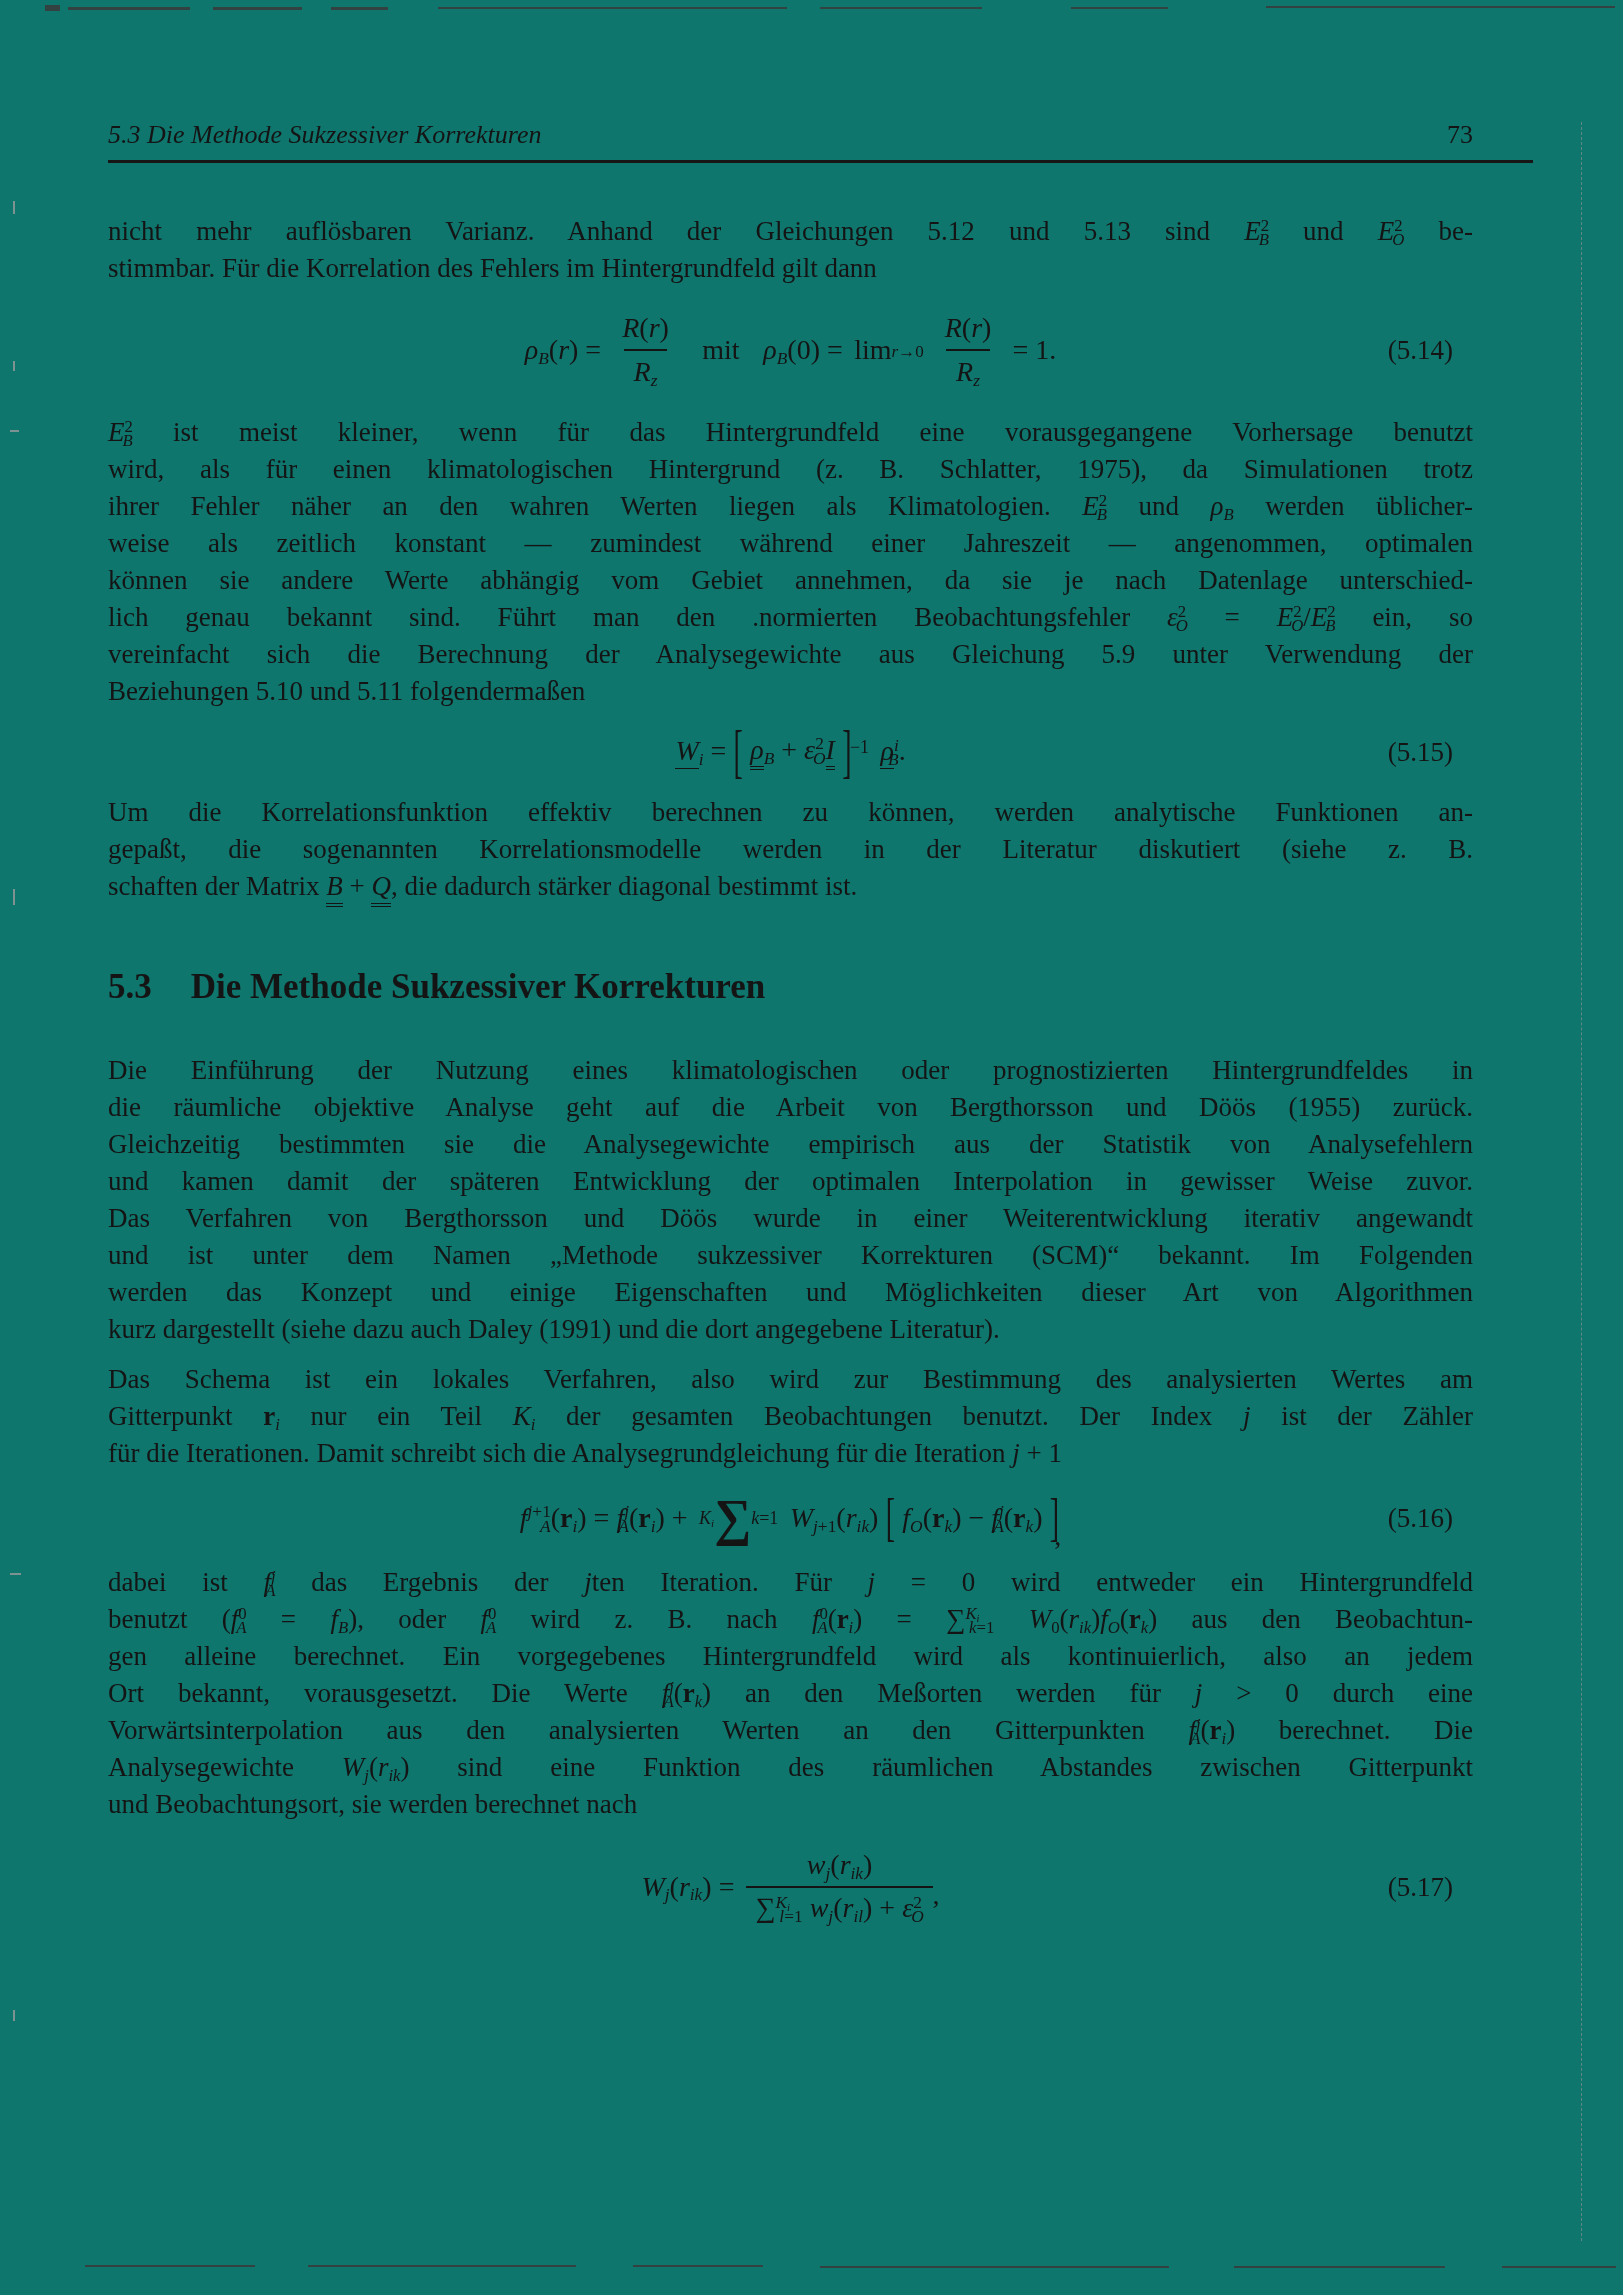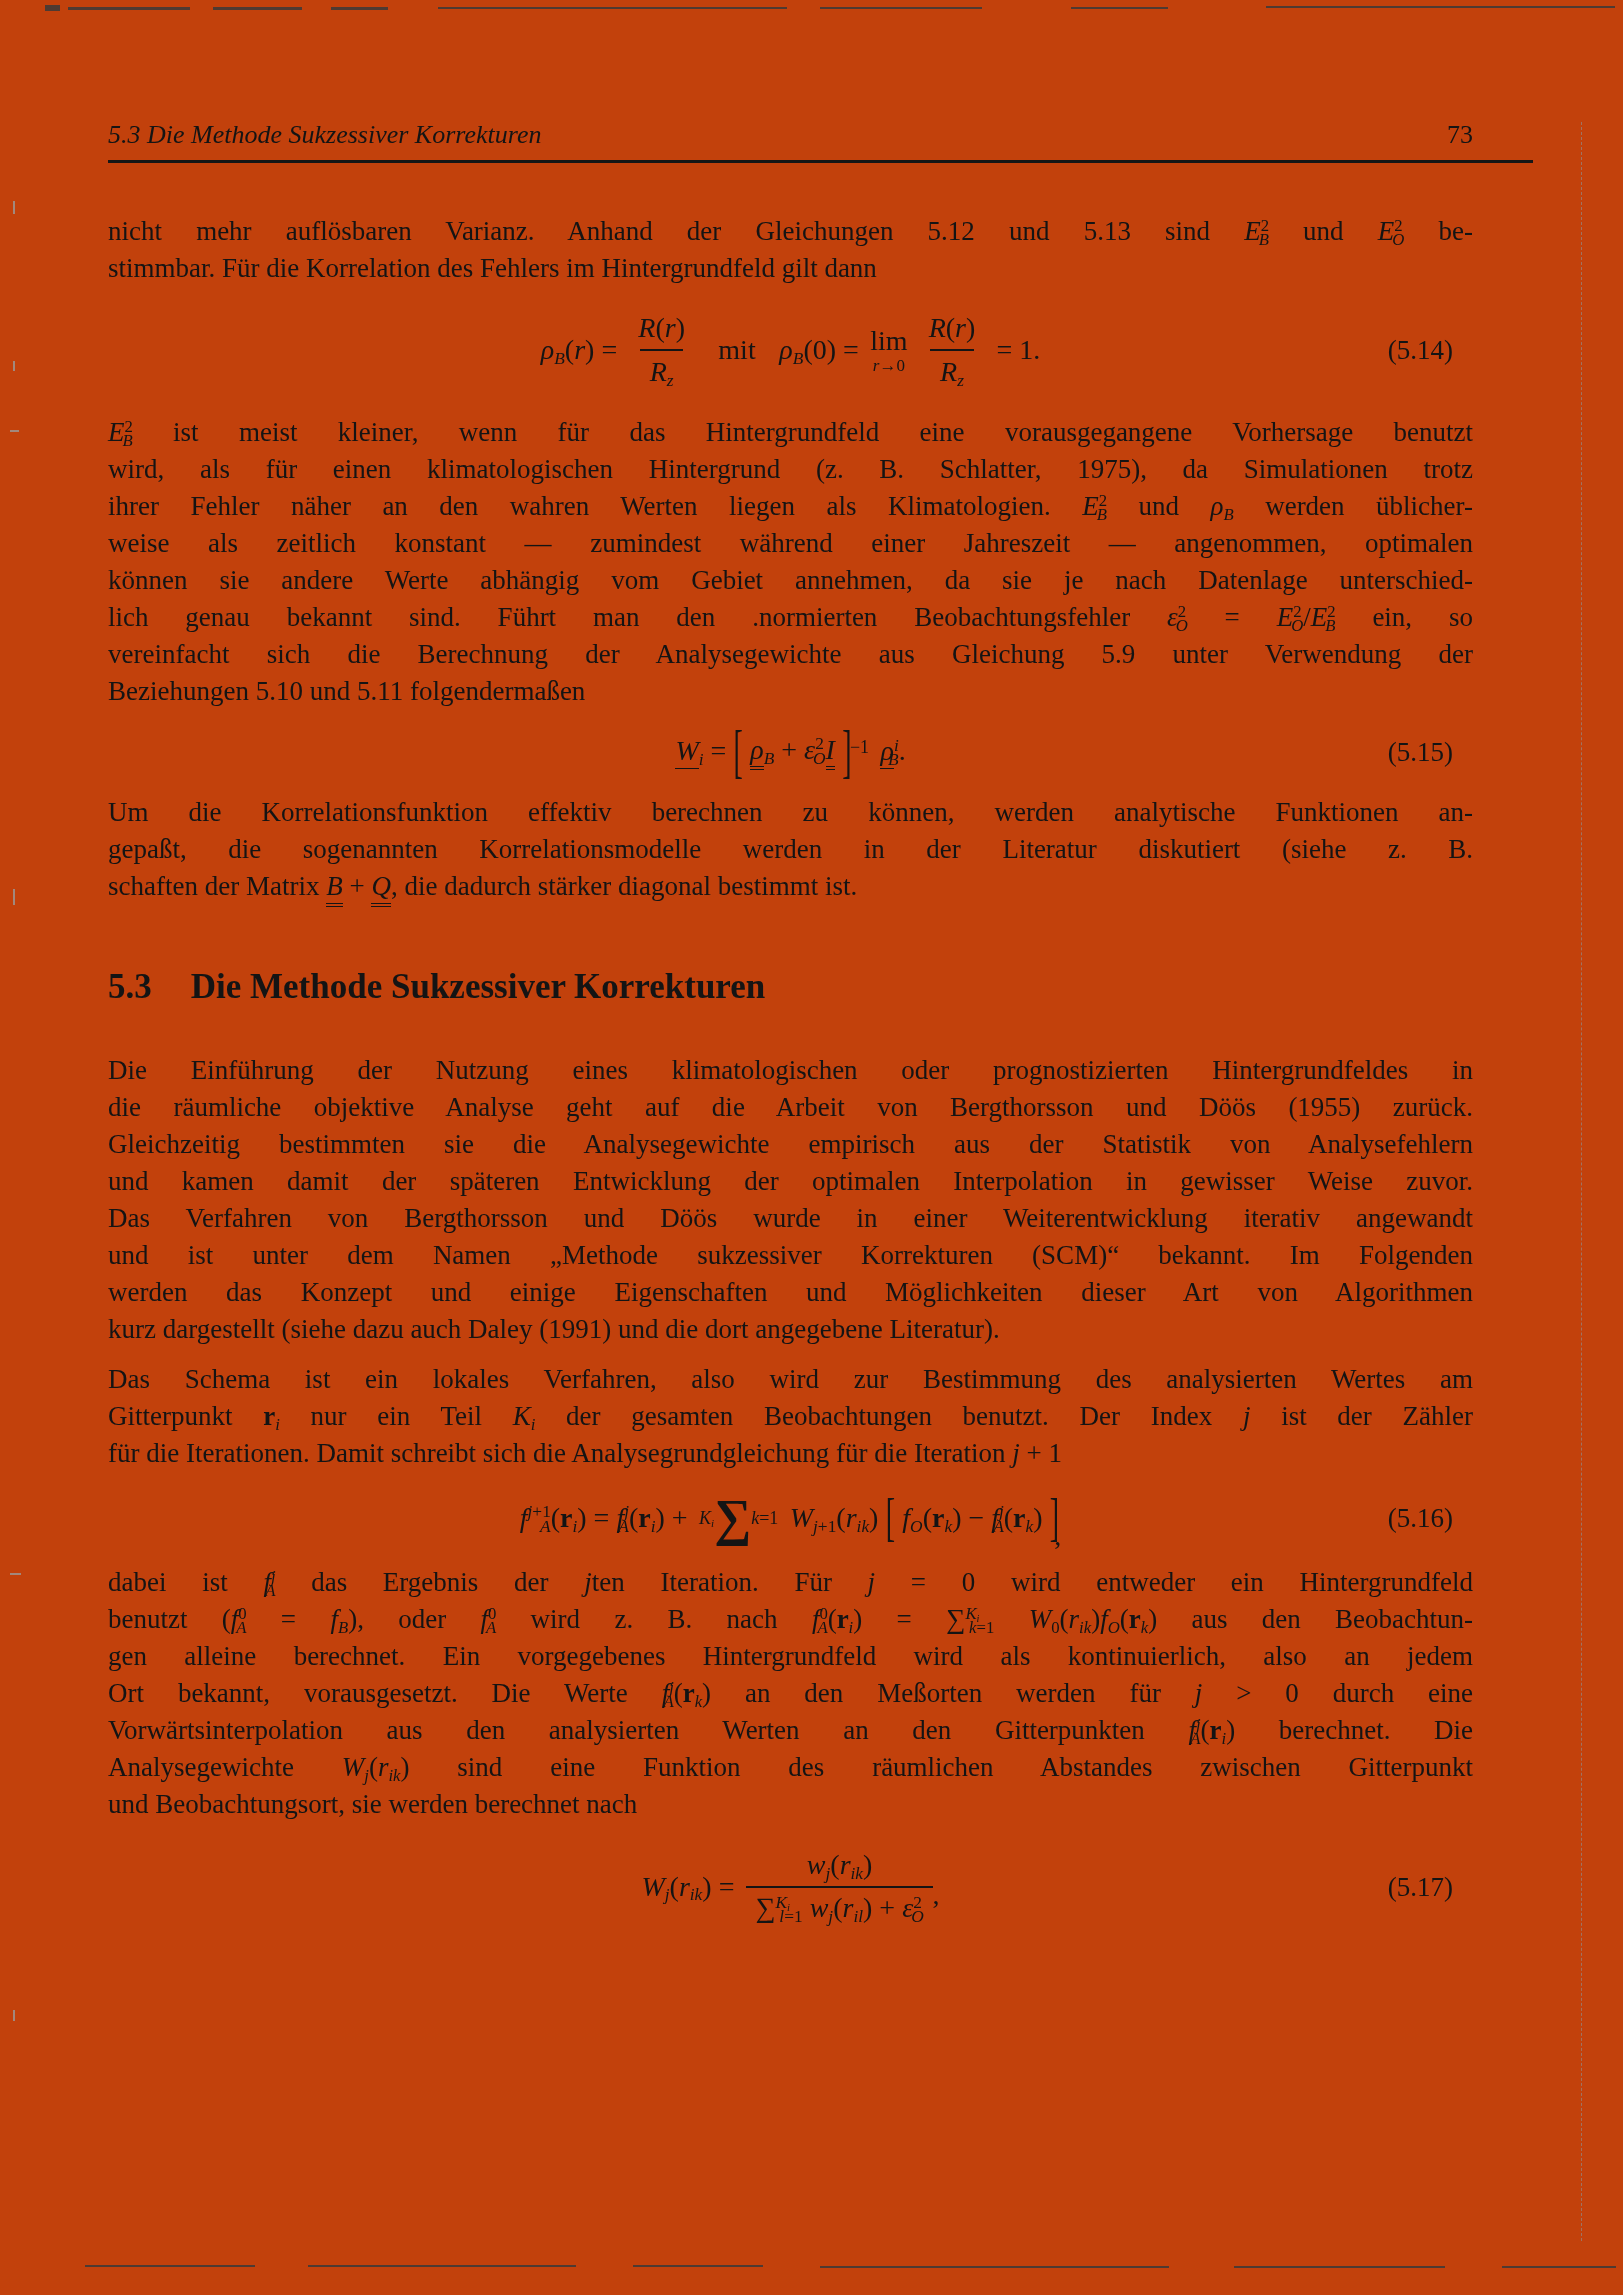--- a/index.html
+++ b/index.html
@@ -1,20 +1,20 @@
 <!DOCTYPE html>
 <html style="font-size:13px"><head>
 <meta charset="utf-8">
 <style>
   html,body { margin:0; padding:0; background:#ffffff; }
   .page {
     position: relative;
     width: 1623px;
     height: 2295px;
-    background: #c2410c;
+    background: #0f766e;
     color: #141414;
     font-family: "Liberation Serif", "DejaVu Serif", serif;
     overflow: hidden;
   }
   .art { position:absolute; background:#3a3a3a; opacity:.85; }
   .mark { position:absolute; background:#9a9a9a; opacity:.8; }
   .vline { position:absolute; left:1581px; top:122px; height:2119px; width:0; border-left:1.6px dashed #8f8f8f; opacity:.65; }
 
   .content { position:absolute; left:108px; top:120px; width:1365px; }
 
@@ -51,21 +51,21 @@
   }
   .eqrow > * { margin:0 5.7px; }
   .eqnum { position:absolute; right:20px; top:50%; transform:translateY(-50%); font-size:27px; margin:0; }
   .tok { white-space:nowrap; }
   .mid { margin:0 18px; }
 
   .frac { display:inline-flex; flex-direction:column; align-items:center; }
   .fn { padding:1.6px 9.7px 4.9px; text-align:center; white-space:nowrap; }
   .fd { border-top:2.4px solid #141414; padding:4.9px 9.7px 1.6px; text-align:center; white-space:nowrap; }
 
-  .limop { display:inline-flex; flex-direction:column; align-items:center; }
+  .limop { display:inline-flex; flex-direction:row; align-items:center; }
   .lt  { line-height:1; }
   .lbl { font-size:17px; line-height:1; margin-top:2.4px; }
 
   .bigsum { display:inline-flex; flex-direction:row; align-items:center; }
   .st { font-size:18px; line-height:1; }
   .sg { font-size:52px; line-height:.85; font-weight:600; }
   .sb { font-size:18px; line-height:1; }
 
   .bigbr { display:inline-block; transform:scaleY(2.1); transform-origin:center; margin:0 1.6px; }
   .bigbr.b2 { transform:scaleY(1.85); }

